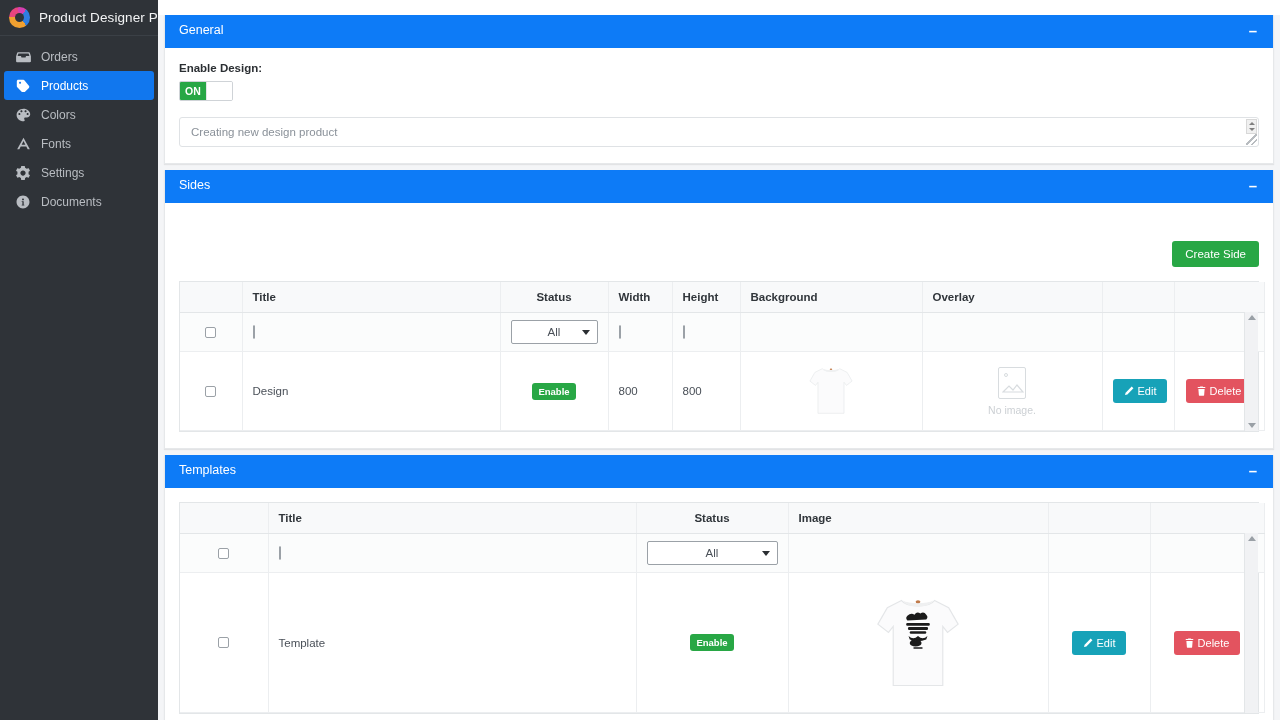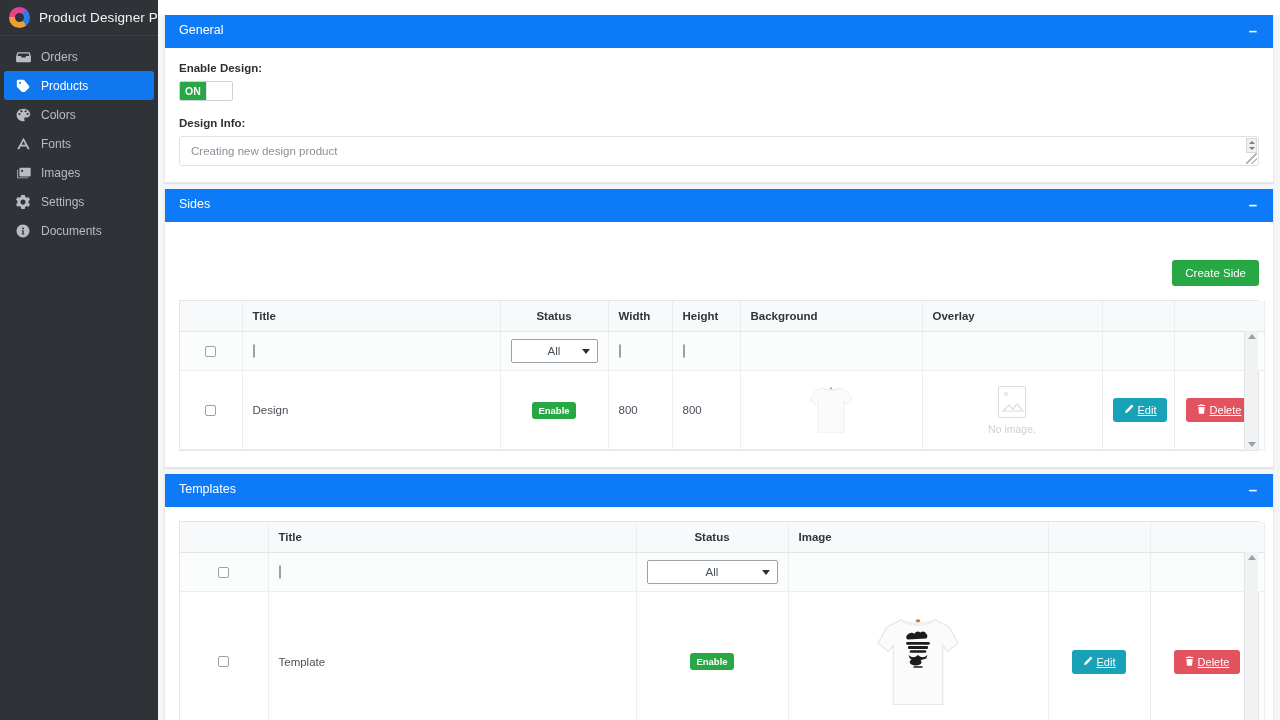--- a/index.html
+++ b/index.html
@@ -212,25 +212,24 @@
     border: 1px solid #9ba1a7; border-radius: 2px;
     background: #ffffff; display: block; margin: 0 auto;
   }
   .badge-enable {
     display: inline-block;
     background: #28a745; color: #ffffff;
     font-size: 9.5px; font-weight: bold;
     padding: 3px 6px; border-radius: 3px;
   }
   .btn-act {
-    display: inline-flex; align-items: flex-start; gap: 4px;
+    display: inline-flex; align-items: center; gap: 4px;
     color: #ffffff; font-size: 11px;
     padding: 6px 11px; border-radius: 3px;
     white-space: nowrap;
-    text-decoration: underline;
   }
   .btn-edit { background: #17a2b8; }
   .btn-del  { background: #e3535f; }
   .btn-act svg { display: block; }
 
   
   .tshirt { display: block; margin: 0 auto; }
   .noimg {
     display: flex; flex-direction: column;
     align-items: center; justify-content: center;
@@ -306,28 +305,20 @@
 
     <div class="nav-item">
       <span class="nav-ico">
         <svg width="15" height="13" viewBox="0 0 16 14">
             <path fill="#b9bdc2" d="M8 .8 1.2 13.2h2.3l1.5-2.9h6l1.5 2.9h2.3L8 .8zM6 8.4 8 4.3l2 4.1H6z"></path>
           </svg>
       </span>
       <span>Fonts</span>
     </div>
 
-    <div class="nav-item">
-      <span class="nav-ico">
-        <svg width="15" height="12" viewBox="0 0 16 13">
-            <path fill="#b9bdc2" d="M4.6.9h10.2c.6 0 1 .4 1 1v7.3c0 .5-.4 1-1 1H4.6c-.6 0-1-.5-1-1V1.9c0-.6.4-1 1-1zm1.9 2.2c-.6 0-1.1.5-1.1 1.1S5.9 5.3 6.5 5.3s1.1-.5 1.1-1.1-.5-1.1-1.1-1.1zm-1.3 6 2.6-2.8 1.6 1.8 2.3-2.6 3 3.6H5.2zM1.2 2.9v8.4c0 .5.4 1 1 1H13v-1H2.2V2.9h-1z"></path>
-          </svg>
-      </span>
-      <span>Images</span>
-    </div>
 
     <div class="nav-item">
       <span class="nav-ico">
         <svg width="14" height="14" viewBox="0 0 16 16">
             <path fill="#b9bdc2" d="M14.3 9.3c0-.4.1-.8.1-1.3s0-.9-.1-1.3l1.4-1.1c.1-.1.2-.3.1-.5L14.5 2.7c-.1-.2-.3-.2-.5-.2l-1.7.7c-.6-.5-1.2-.8-1.9-1.1L10.1.3c0-.2-.2-.3-.4-.3H6.3c-.2 0-.4.1-.4.3L5.6 2.1c-.7.3-1.3.7-1.9 1.1l-1.7-.7c-.2-.1-.4 0-.5.2L.2 5.1c-.1.2 0 .4.1.5l1.4 1.1c0 .4-.1.8-.1 1.3s0 .9.1 1.3L.3 10.4c-.1.1-.2.3-.1.5l1.3 2.3c.1.2.3.2.5.2l1.7-.7c.6.5 1.2.8 1.9 1.1l.3 1.8c0 .2.2.3.4.3h3.4c.2 0 .4-.1.4-.3l.3-1.8c.7-.3 1.3-.7 1.9-1.1l1.7.7c.2.1.4 0 .5-.2l1.3-2.3c.1-.2 0-.4-.1-.5l-1.4-1.1zM8 11c-1.6 0-3-1.3-3-3s1.3-3 3-3 3 1.3 3 3-1.4 3-3 3z"></path>
           </svg>
       </span>
       <span>Settings</span>
     </div>
 
@@ -349,21 +340,20 @@
     <div class="panel-head">
       <span class="panel-title">General</span>
       <span class="panel-collapse">–</span>
     </div>
     <div class="panel-body">
       <div class="field-label">Enable Design:</div>
       <div class="toggle">
         <span class="toggle-on">ON</span>
         <span class="toggle-off"></span>
       </div>
-      <div class="field-label">Design Info:</div>
       <div class="textarea-wrap">
         <div class="textarea-box">Creating new design product</div>
         <span class="ta-spin">
             <i class="up"></i>
             <i class="dn"></i>
           </span>
         <span class="ta-grip"></span>
       </div>
     </div>
   </div>

